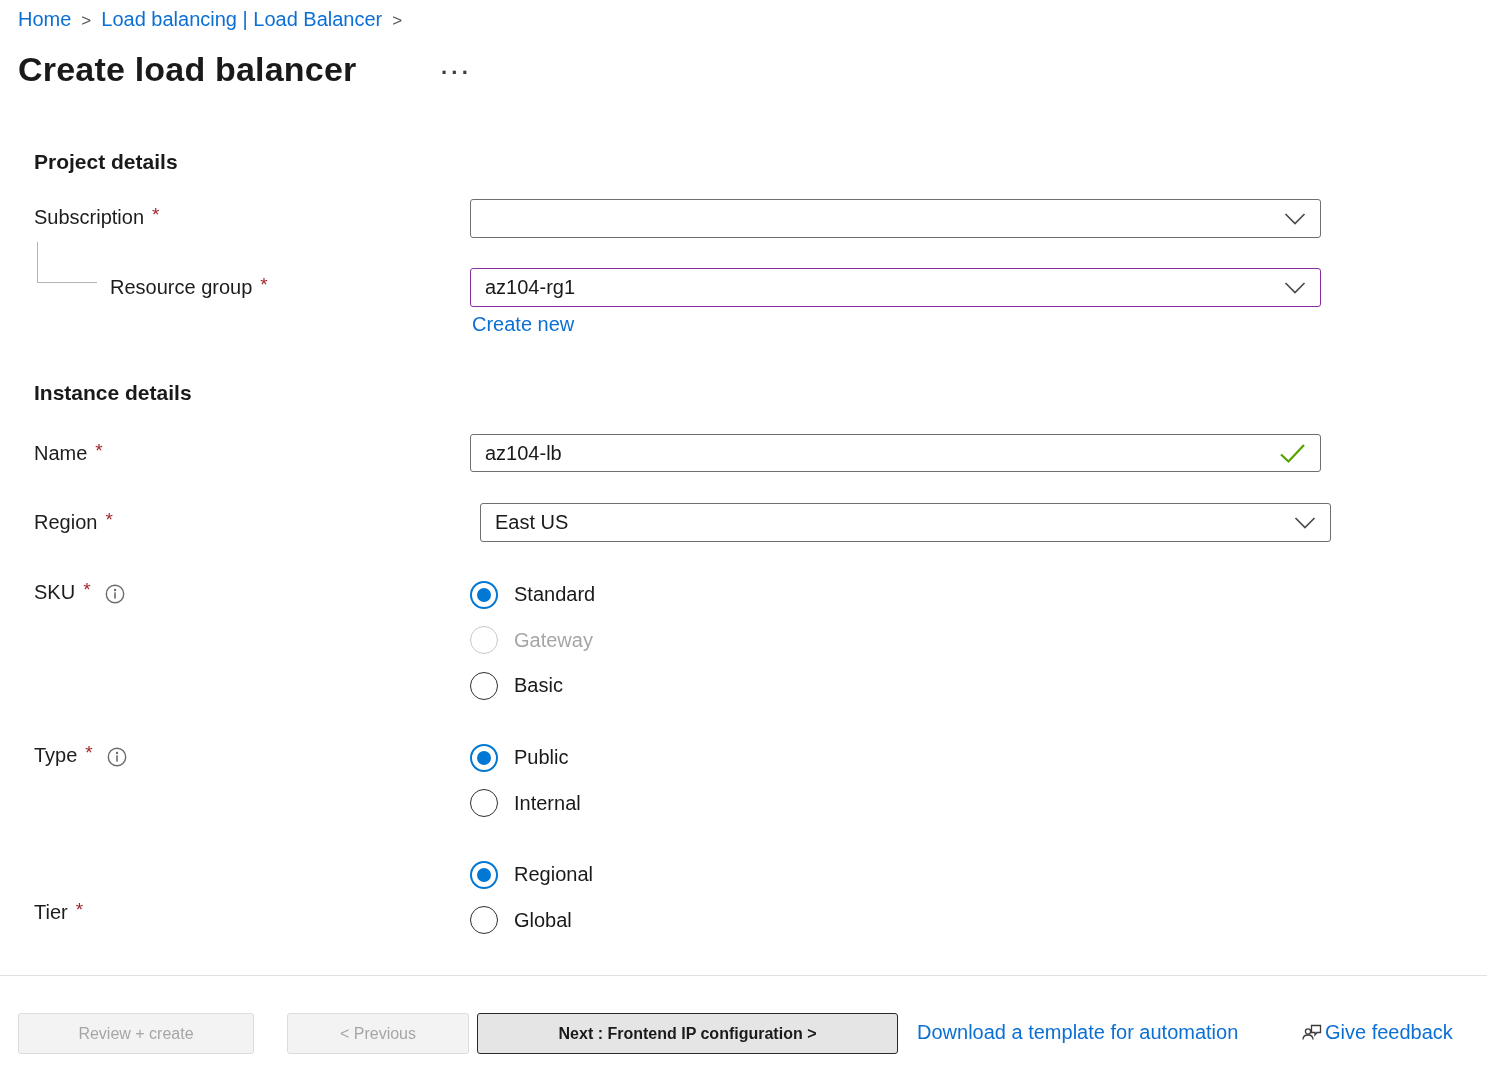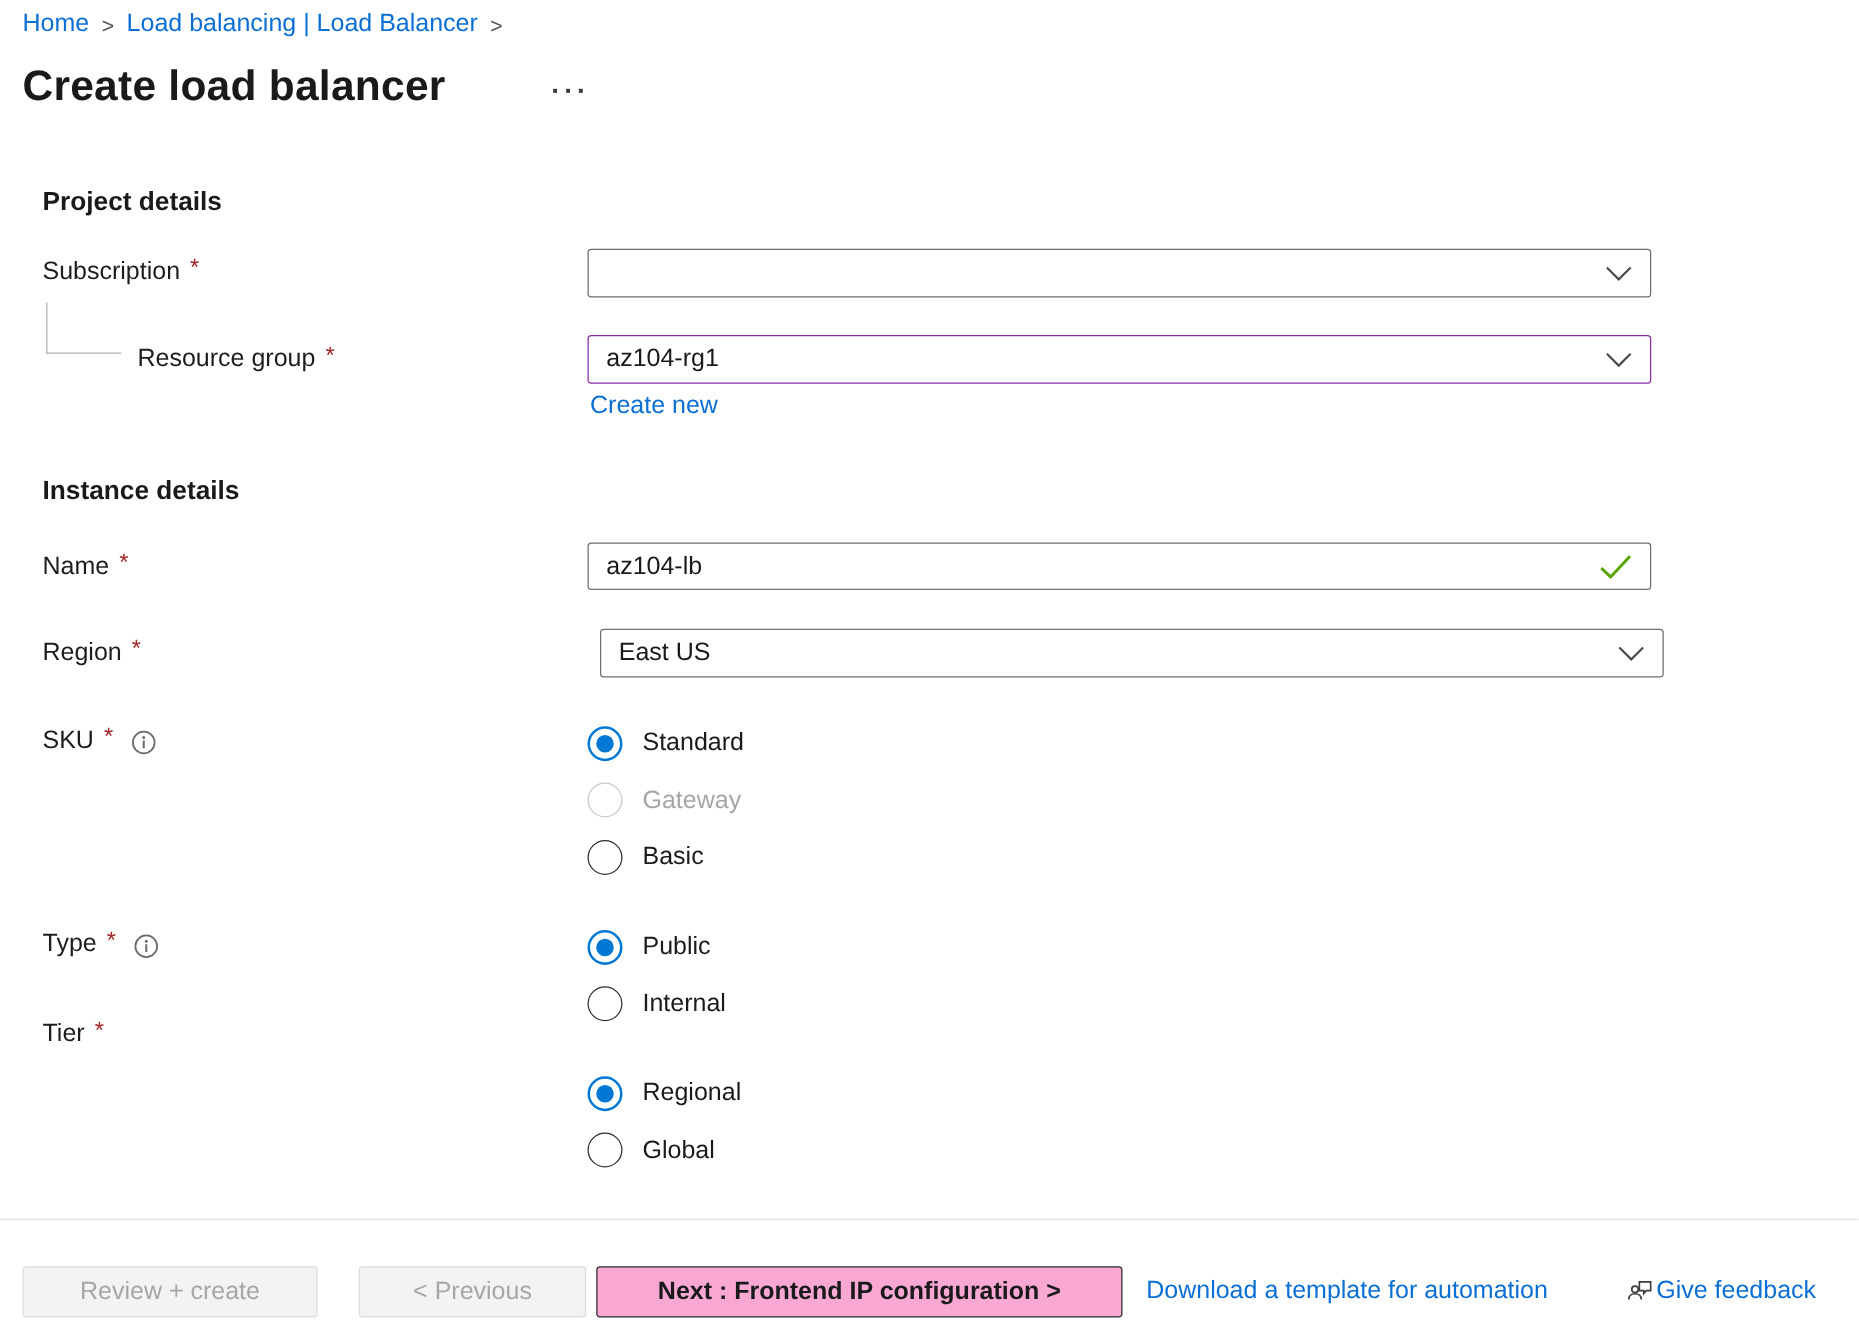--- a/index.html
+++ b/index.html
@@ -84,29 +84,29 @@
   .radio-item.disabled .radio-circle { border:1px solid #c8c8c8; }
   .radio-item.disabled .radio-label { color:#a6a6a6; }
   .radio-label { font-size:20px; margin-left:16px; color:#1a1a1a; }
   
   .footer-divider {
     position:absolute; left:0; top:975px; width:1487px; height:0;
     border-top:1px solid #e1e1e1;
   }
   .btn {
     position:absolute; top:1013px; height:41px;
-    font-family:inherit; font-size:20px; border-radius:3px;
+    font-family:inherit; font-size:16px; border-radius:3px;
     display:flex; align-items:center; justify-content:center;
     cursor:pointer;
   }
   .btn.disabled {
     background:#f3f3f3; border:1px solid #dcdcdc; color:#a6a6a6;
   }
   .btn.secondary {
-    background:#f9a8d4; border:1px solid #2b2a29; color:#1a1a1a; font-weight:700;
+    background:#e5e5e5; border:1px solid #2b2a29; color:#1a1a1a; font-weight:700;
   }
   .footer-link { top:1021px; }
   .feedback-wrap {
     position:absolute; left:1301px; top:1021px;
     display:flex; align-items:center; gap:2px;
   }
   .feedback-wrap .fl { color:#0b6fd4; font-size:20px; cursor:pointer; position:static; }
 </style>
 </head>
 <body>
@@ -227,21 +227,21 @@
           <span class="radio-dot"></span>
         </span>
       <span class="radio-label">Public</span>
     </div>
     <div class="radio-item">
       <span class="radio-circle"></span>
       <span class="radio-label">Internal</span>
     </div>
   </div>
 
-  <div class="field-label" style="left:34px; top:816px;">
+  <div class="field-label" style="left:34px; top:901px;">
     <span>Tier</span>
       <span class="req">*</span>
   </div>
   <div class="radio-group" style="top:852px;">
     <div class="radio-item selected">
       <span class="radio-circle">
           <span class="radio-dot"></span>
         </span>
       <span class="radio-label">Regional</span>
     </div>

